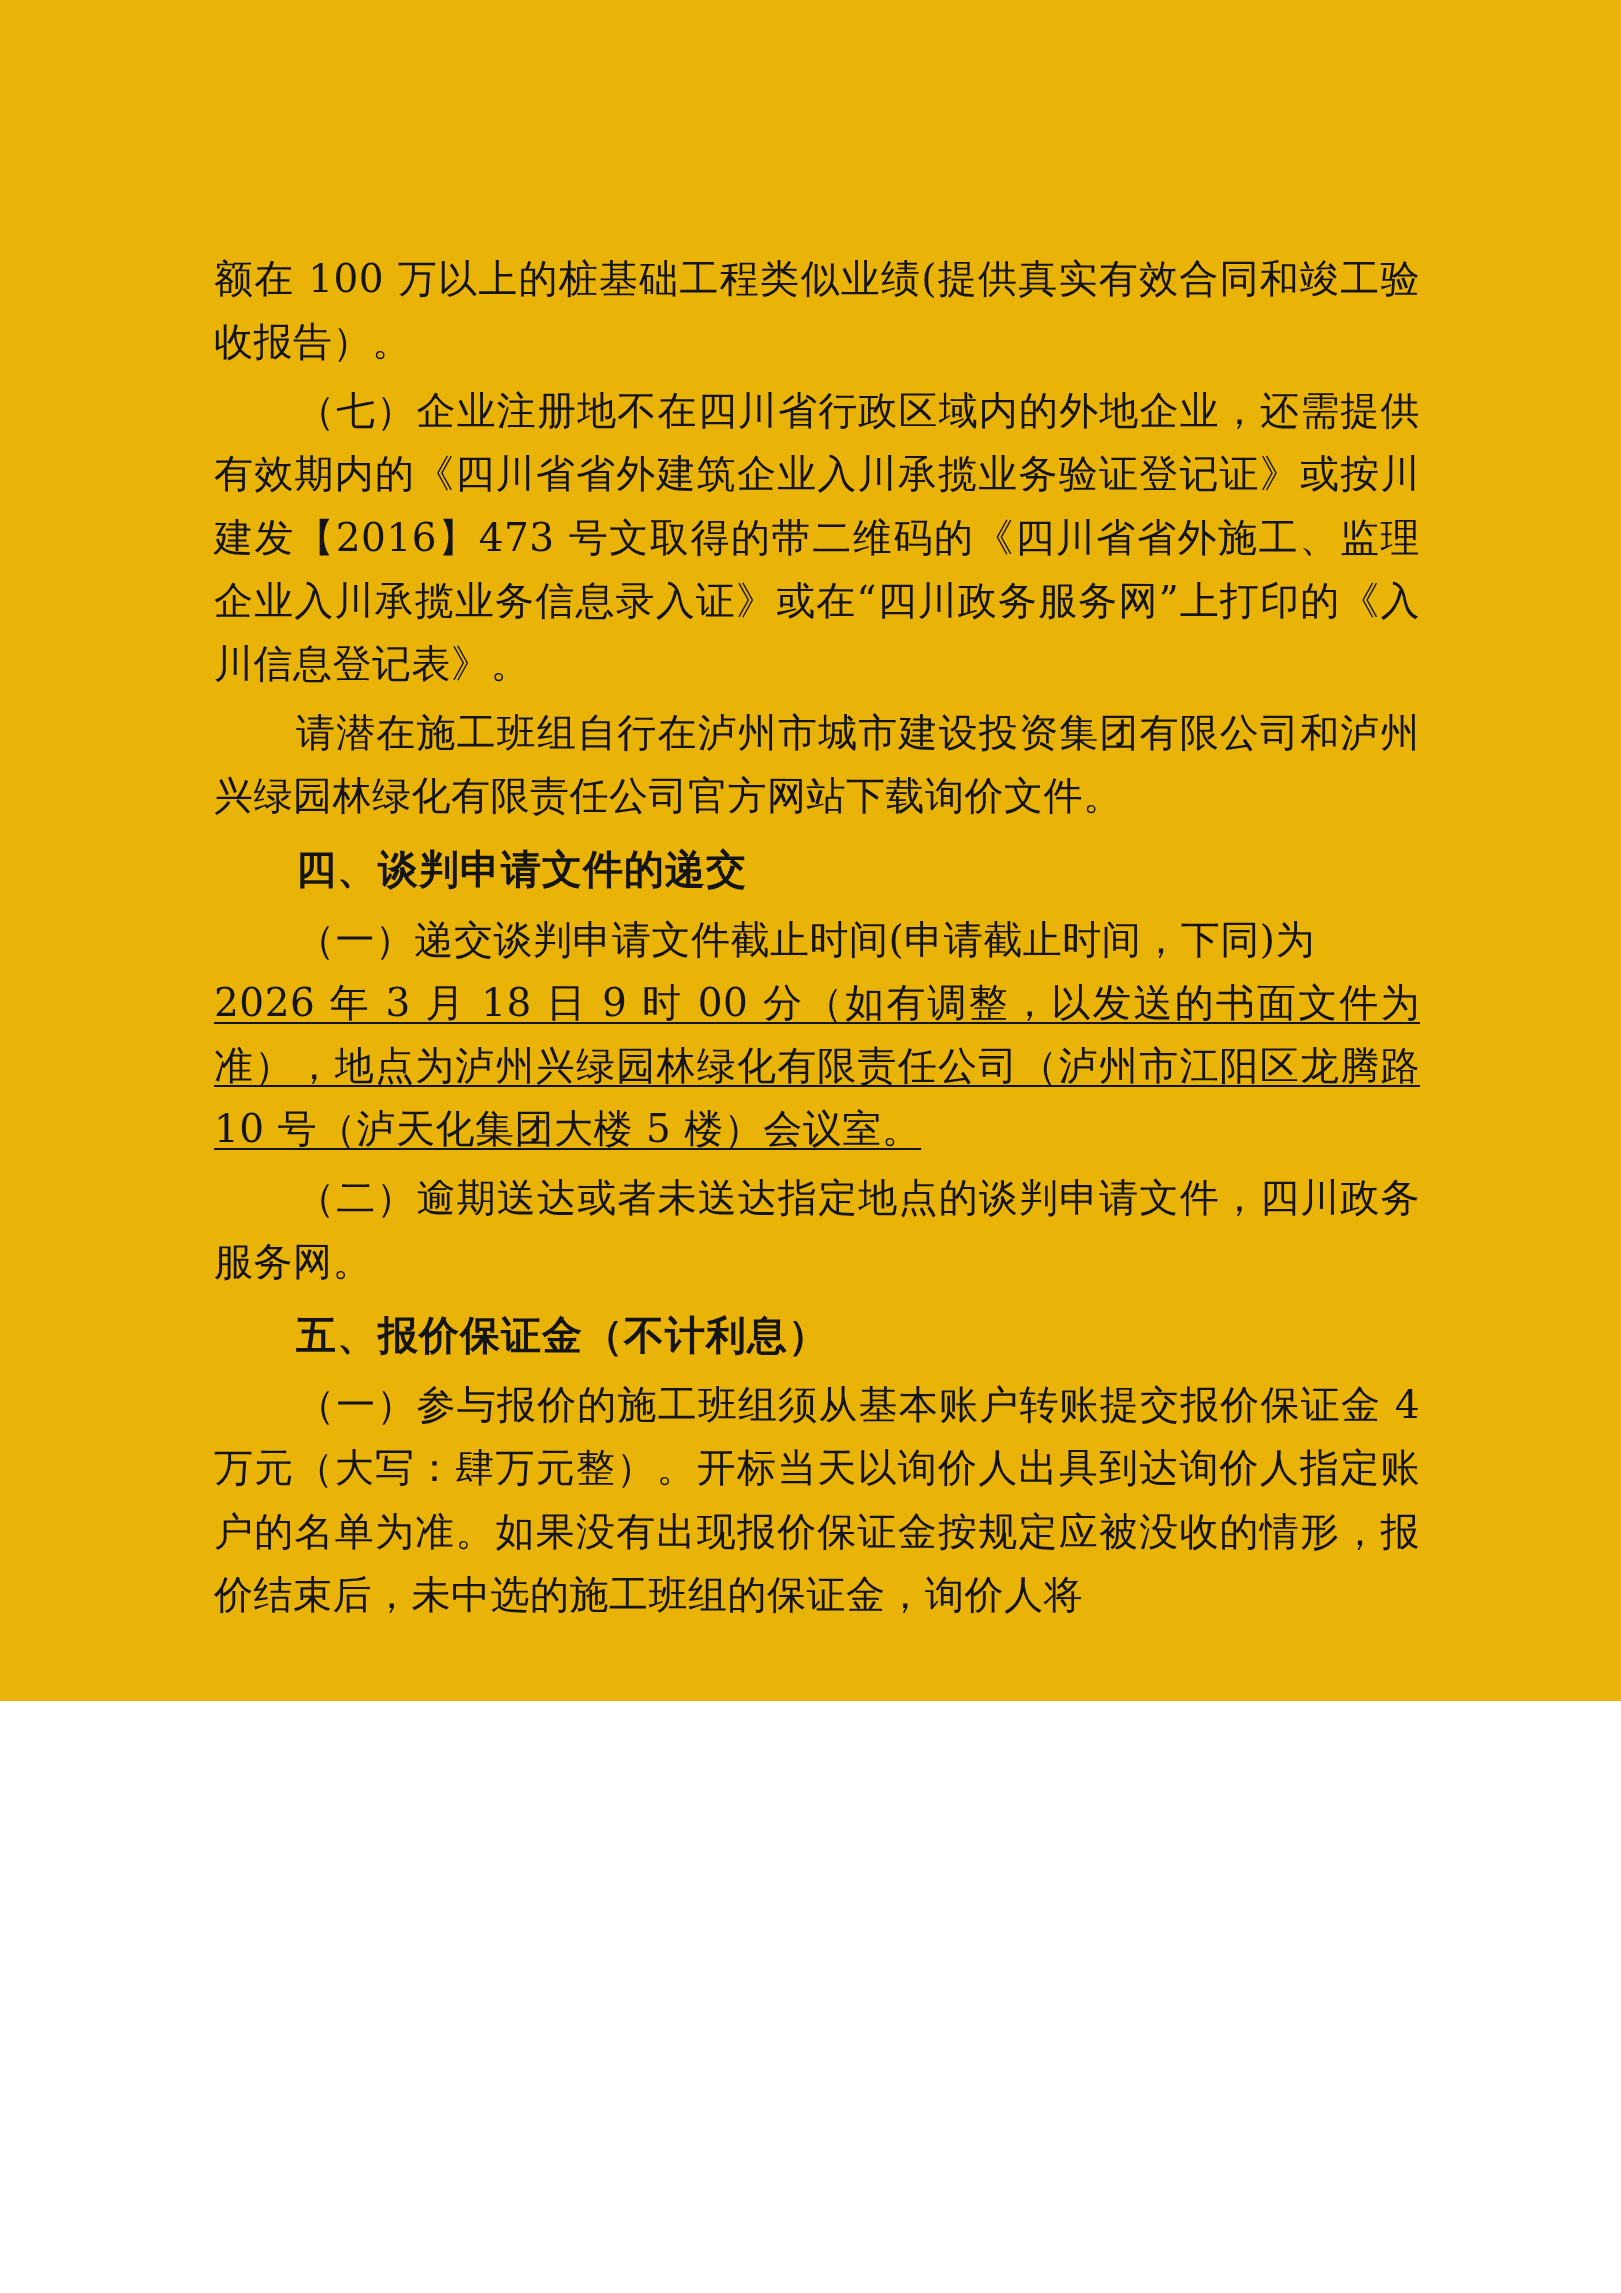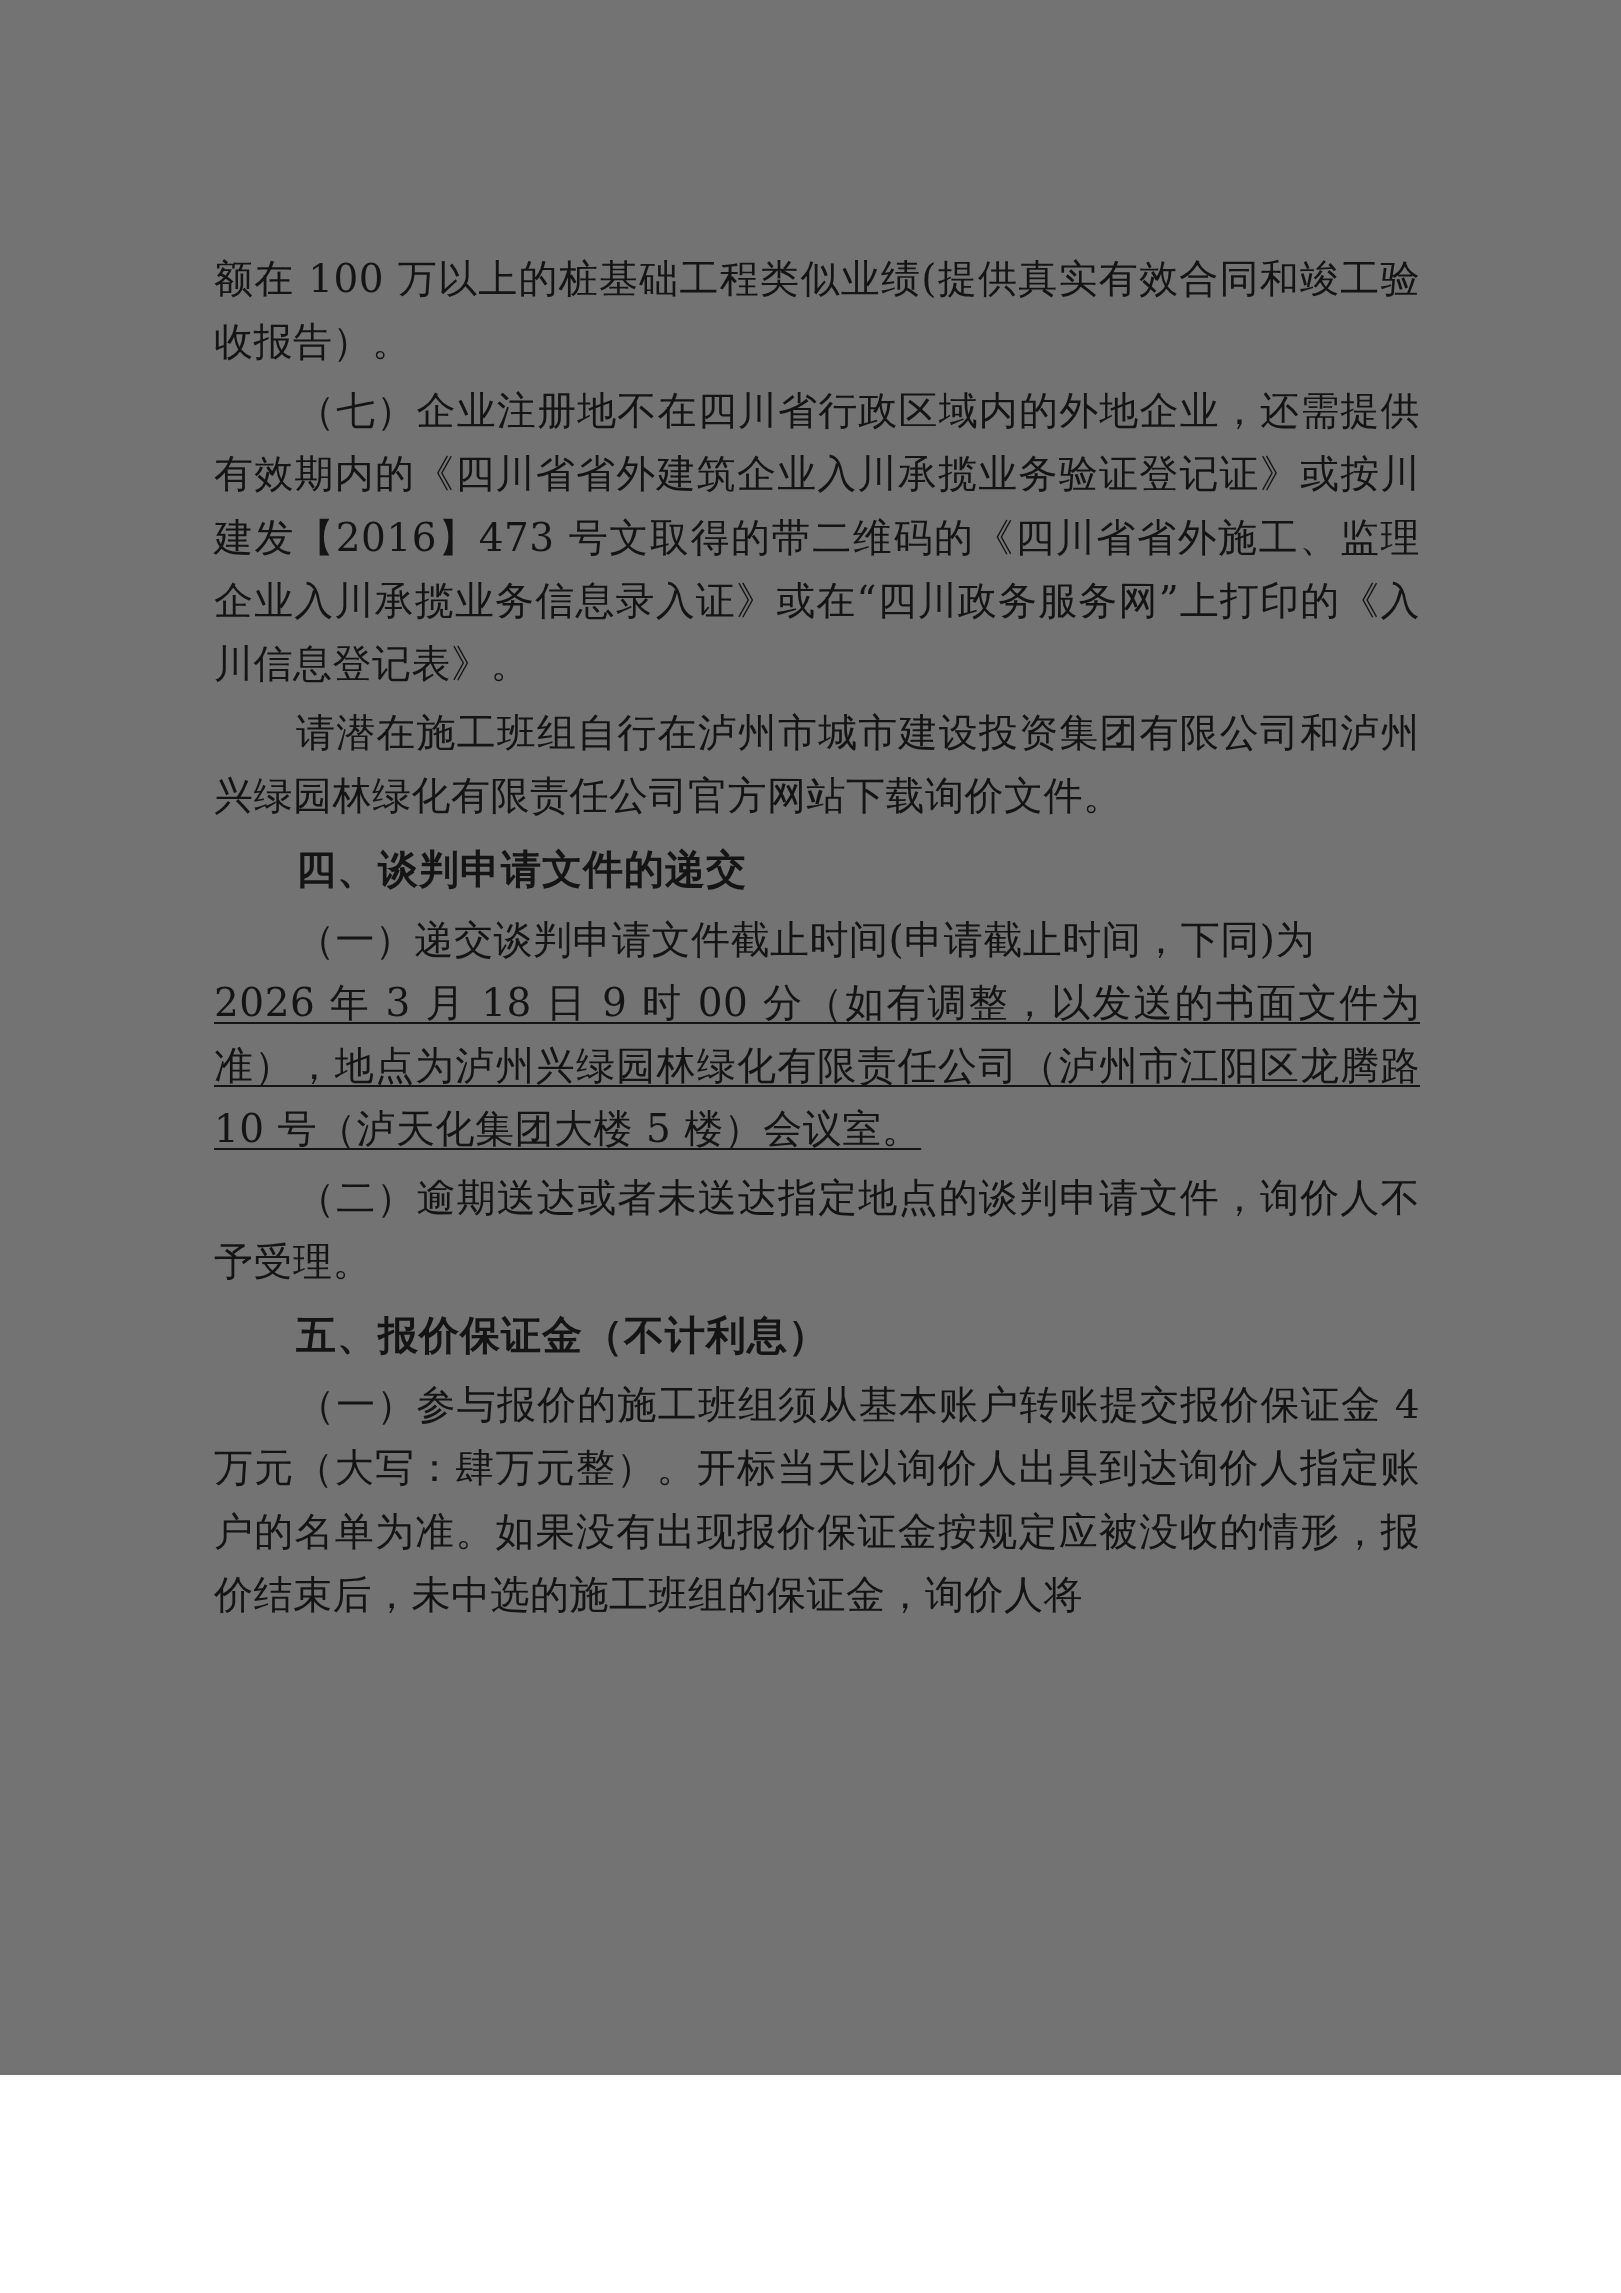--- a/index.html
+++ b/index.html
@@ -3,22 +3,22 @@
 <meta charset="utf-8">
 <style>
   html, body {
     margin: 0;
     padding: 0;
     background: #ffffff;
   }
   .page {
     position: relative;
     width: 1621px;
-    height: 2075px;
-    background: #737373;
+    height: 1701px;
+    background: #eab308;
     overflow: hidden;
     font-family: "DejaVu Serif", "Liberation Serif", serif;
     color: #141414;
   }
   .content {
     position: absolute;
     left: 214px;
     top: 247px;
     width: 1206px;
   }
@@ -75,21 +75,21 @@
 
     <p class="heading">四、谈判申请文件的递交</p>
 
     <p class="para indent" style="margin-bottom:0;">
       <span>（一）递交谈判申请文件截止时间(申请截止时间，下同)为</span>
     </p>
     <p class="para">
       <span class="u">2026 年 3 月 18 日 9 时 00 分（如有调整，以发送的书面文件为准），地点为泸州兴绿园林绿化有限责任公司（泸州市江阳区龙腾路 10 号（泸天化集团大楼 5 楼）会议室。</span>
     </p>
 
-    <p class="para indent">（二）逾期送达或者未送达指定地点的谈判申请文件，询价人不予受理。</p>
+    <p class="para indent">（二）逾期送达或者未送达指定地点的谈判申请文件，四川政务服务网。</p>
 
     <p class="heading">五、报价保证金（不计利息）</p>
 
     <p class="para indent">（一）参与报价的施工班组须从基本账户转账提交报价保证金 4 万元（大写：肆万元整）。开标当天以询价人出具到达询价人指定账户的名单为准。如果没有出现报价保证金按规定应被没收的情形，报价结束后，未中选的施工班组的保证金，询价人将</p>
 
   </div>
 
   <div class="pagenum">3</div>
 </div>
 

